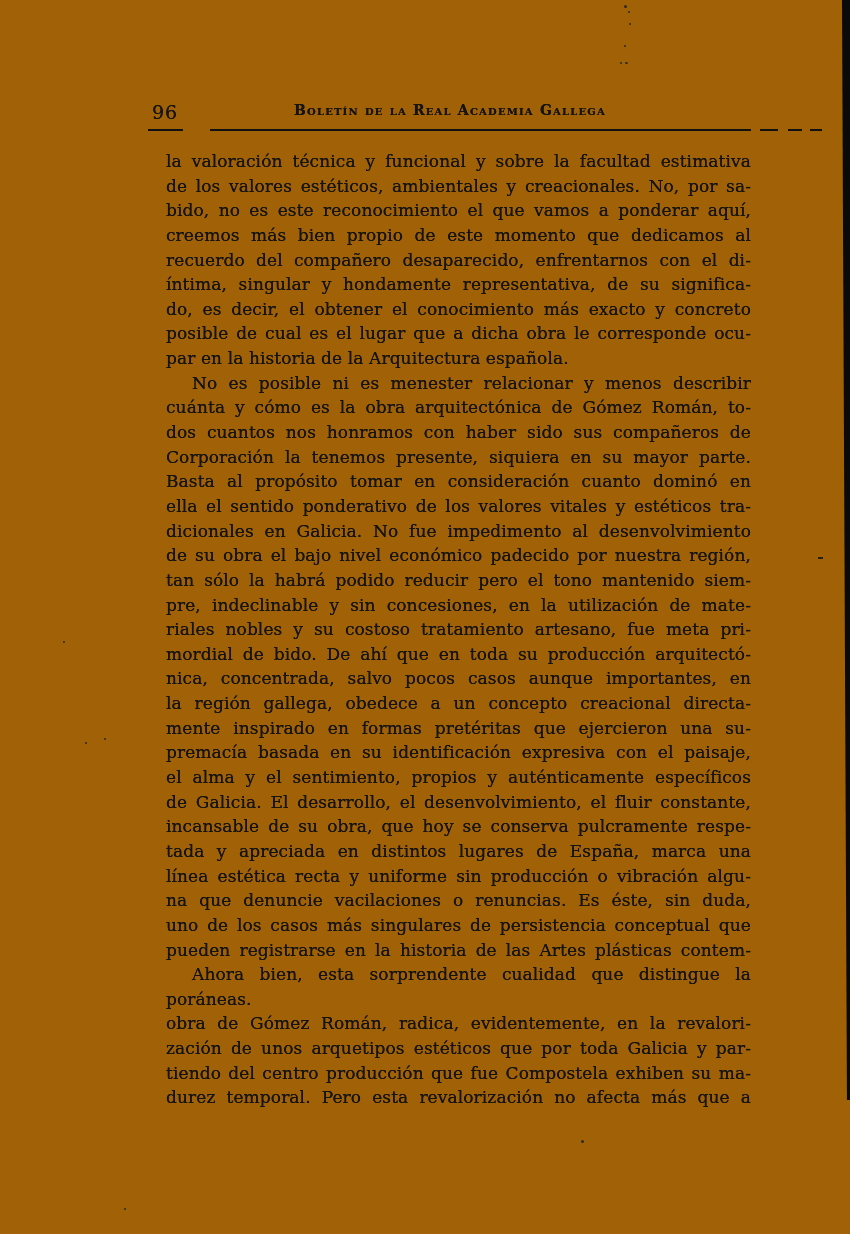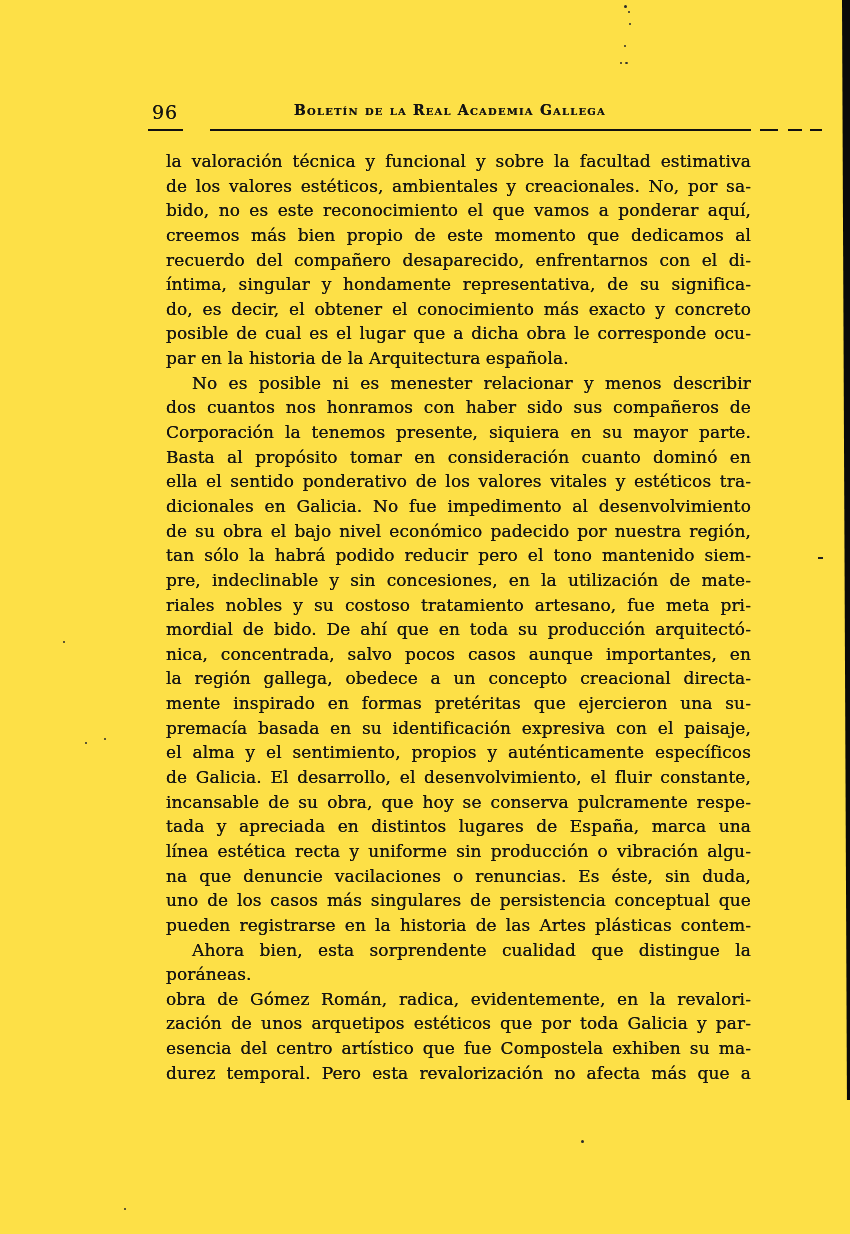--- a/index.html
+++ b/index.html
@@ -1,20 +1,20 @@
 <!DOCTYPE html>
 <html><head>
 <meta charset="utf-8">
 <style>
   html,body { margin:0; padding:0; background:#e8e8e8; }
   .page {
     position:relative;
     width:850px; height:1234px;
     margin:0 auto;
-    background:#fde047;
+    background:#a16207;
     overflow:hidden;
     font-family:"DejaVu Serif", serif;
     color:#141414;
   }
   
   .header {
     position:absolute; left:150px; top:101px; width:600px; height:26px;
   }
   .pagenum {
     position:absolute; left:2px; top:0;
@@ -85,20 +85,21 @@
       <div class="line">la valoración técnica y funcional y sobre la facultad estimativa</div>
       <div class="line">de los valores estéticos, ambientales y creacionales. No, por sa-</div>
       <div class="line">bido, no es este reconocimiento el que vamos a ponderar aquí,</div>
       <div class="line">creemos más bien propio de este momento que dedicamos al</div>
       <div class="line">recuerdo del compañero desaparecido, enfrentarnos con el di-</div>
       <div class="line">íntima, singular y hondamente representativa, de su significa-</div>
       <div class="line">do, es decir, el obtener el conocimiento más exacto y concreto</div>
       <div class="line">posible de cual es el lugar que a dicha obra le corresponde ocu-</div>
       <div class="line no-justify">par en la historia de la Arquitectura española.</div>
       <div class="line indent">No es posible ni es menester relacionar y menos describir</div>
+      <div class="line">cuánta y cómo es la obra arquitectónica de Gómez Román, to-</div>
       <div class="line">dos cuantos nos honramos con haber sido sus compañeros de</div>
       <div class="line">Corporación la tenemos presente, siquiera en su mayor parte.</div>
       <div class="line">Basta al propósito tomar en consideración cuanto dominó en</div>
       <div class="line">ella el sentido ponderativo de los valores vitales y estéticos tra-</div>
       <div class="line">dicionales en Galicia. No fue impedimento al desenvolvimiento</div>
       <div class="line">de su obra el bajo nivel económico padecido por nuestra región,</div>
       <div class="line">tan sólo la habrá podido reducir pero el tono mantenido siem-</div>
       <div class="line">pre, indeclinable y sin concesiones, en la utilización de mate-</div>
       <div class="line">riales nobles y su costoso tratamiento artesano, fue meta pri-</div>
       <div class="line">mordial de bido. De ahí que en toda su producción arquitectó-</div>
@@ -111,21 +112,21 @@
       <div class="line">incansable de su obra, que hoy se conserva pulcramente respe-</div>
       <div class="line">tada y apreciada en distintos lugares de España, marca una</div>
       <div class="line">línea estética recta y uniforme sin producción o vibración algu-</div>
       <div class="line">na que denuncie vacilaciones o renuncias. Es éste, sin duda,</div>
       <div class="line">uno de los casos más singulares de persistencia conceptual que</div>
       <div class="line">pueden registrarse en la historia de las Artes plásticas contem-</div>
       <div class="line indent">Ahora bien, esta sorprendente cualidad que distingue la</div>
       <div class="line no-justify">poráneas.</div>
       <div class="line">obra de Gómez Román, radica, evidentemente, en la revalori-</div>
       <div class="line">zación de unos arquetipos estéticos que por toda Galicia y par-</div>
-      <div class="line">esencia del centro artístico que fue Compostela exhiben su ma-</div>
+      <div class="line">tiendo del centro producción que fue Compostela exhiben su ma-</div>
       <div class="line">durez temporal. Pero esta revalorización no afecta más que a</div>
     </div>
 
   <div class="edge-strip"></div>
   <div class="edge-dash"></div>
 
 <div class="speck" style="left: 624px; top: 5px; width: 3px; height: 3px;"></div>
     <div class="speck" style="left: 628px; top: 11px; width: 2px; height: 2px;"></div>
     <div class="speck" style="left: 629px; top: 23px; width: 2px; height: 2px;"></div>
     <div class="speck" style="left: 624px; top: 45px; width: 2px; height: 2px;"></div>

